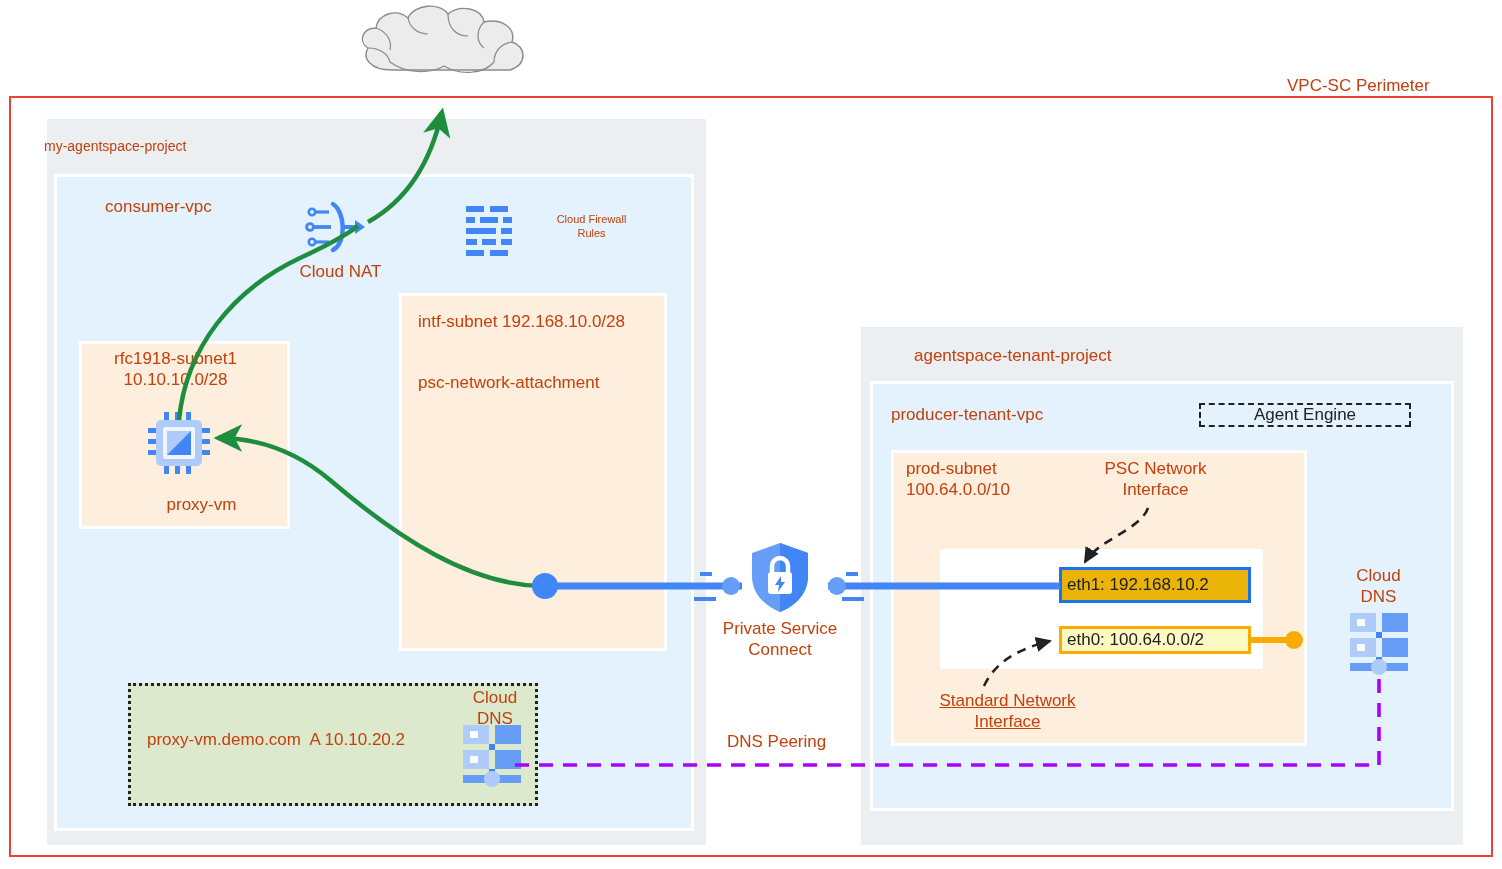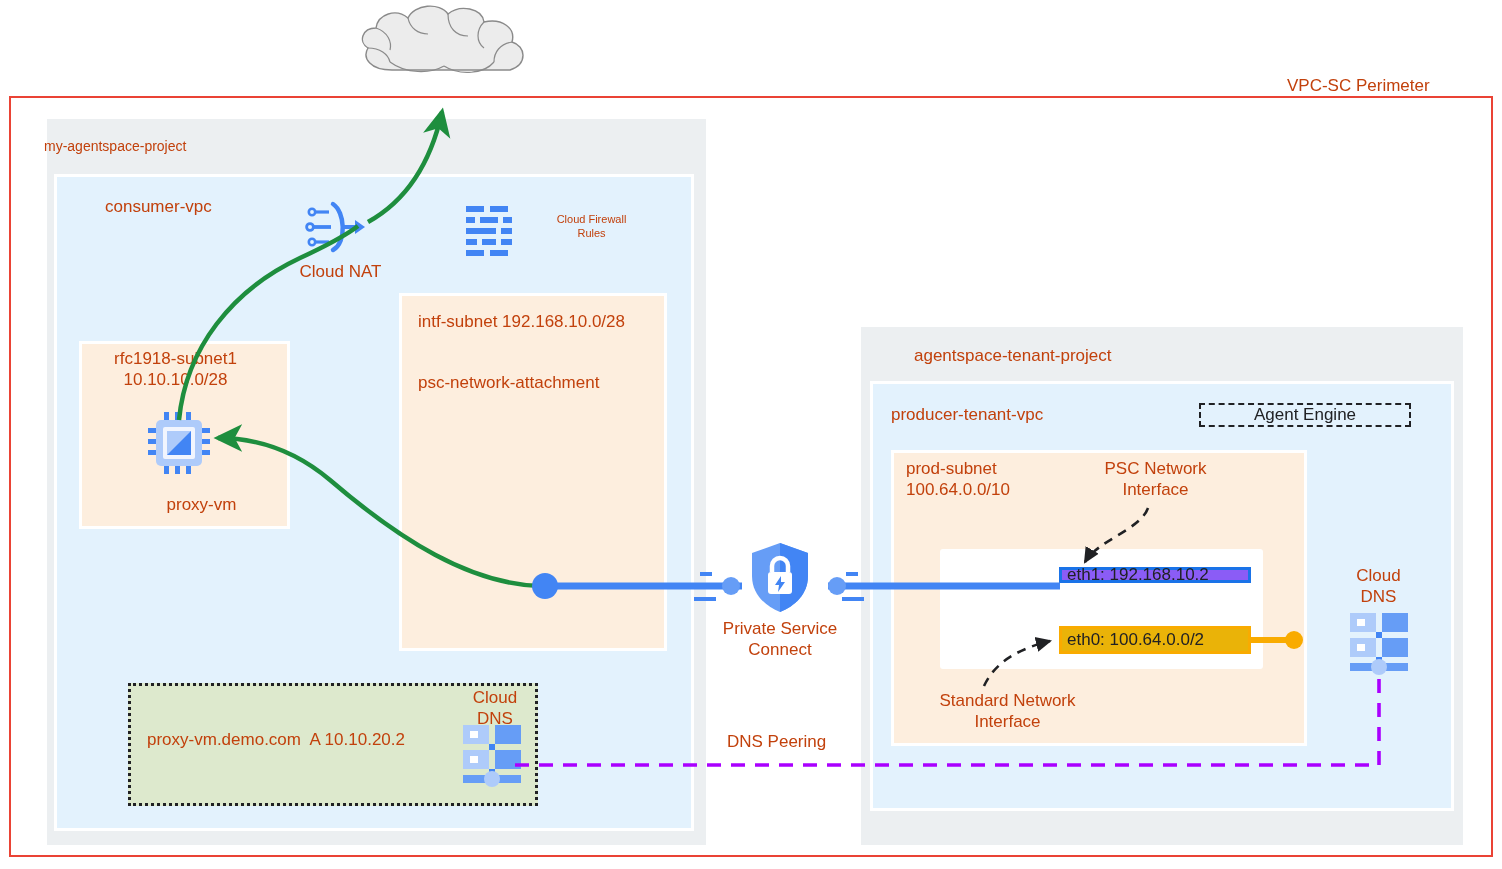--- a/index.html
+++ b/index.html
@@ -54,33 +54,33 @@
   
   #agent-engine{left:1199px;top:403px;width:212px;height:24px;
       border:2px dashed #202124;box-sizing:border-box;
       display:flex;align-items:center;justify-content:center;
       font-size:17px;background:transparent;}
 
   
   #instance-card{left:940px;top:549px;width:323px;height:120px;
       background:#ffffff;border-radius:3px;box-sizing:border-box;}
 
-  #eth1-box{left:1059px;top:567px;width:192px;height:16px;
-      border:3px solid #1a73e8;background:#8b5cf6;box-sizing:border-box;
+  #eth1-box{left:1059px;top:567px;width:192px;height:36px;
+      border:3px solid #1a73e8;background:#eab308;box-sizing:border-box;
       display:flex;align-items:center;padding-left:5px;font-size:17px;}
   #eth0-box{left:1059px;top:626px;width:192px;height:28px;
-      border:3px solid #f9ab00;background:#eab308;box-sizing:border-box;
+      border:3px solid #f9ab00;background:#fef9c3;box-sizing:border-box;
       display:flex;align-items:center;padding-left:5px;font-size:17px;}
 
   
   #cloud-nat-label{left:283px;top:261px;width:115px;font-size:17px;}
   #firewall-label{left:524px;top:213px;width:135px;font-size:11px;}
   #psc-label{left:700px;top:618px;width:160px;font-size:17px;}
   #psc-ni-label{left:1078px;top:458px;width:155px;font-size:17px;}
-  #std-ni-label{left:920px;top:690px;width:175px;font-size:17px;}
+  #std-ni-label{left:920px;top:690px;width:175px;font-size:17px;text-decoration:underline;}
   #right-cloud-dns-label{left:1336px;top:565px;width:85px;font-size:17px;}
   #dns-peering-label{left:727px;top:731px;font-size:17px;}
   #internet-label{left:380px;top:30px;width:120px;font-size:17px;}
 
   svg.overlay{position:absolute;left:0;top:0;width:1502px;height:869px;
       pointer-events:none;}
   svg.icon{position:absolute;}
 </style>
 </head>
 <body>

